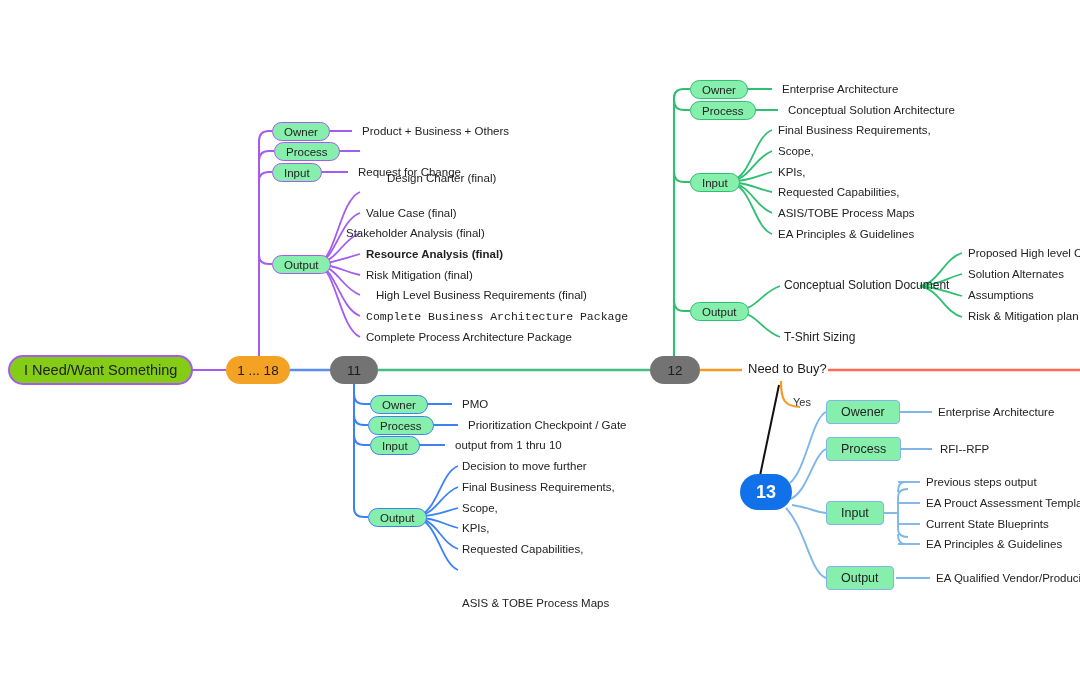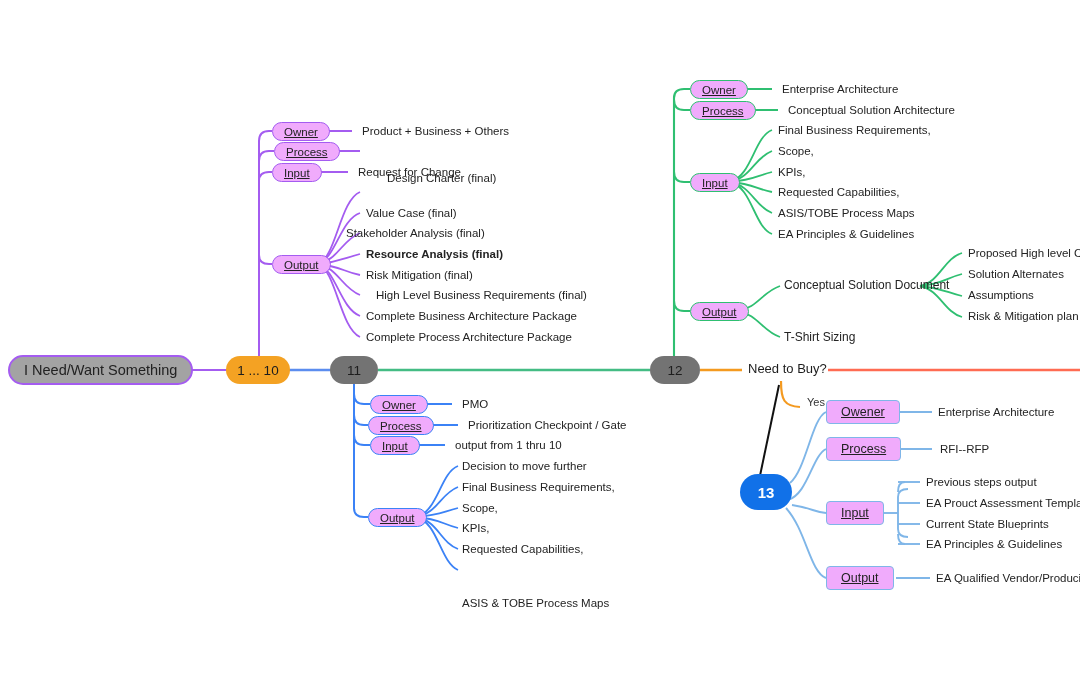--- a/index.html
+++ b/index.html
@@ -8,33 +8,33 @@
     font-family:"Liberation Sans","DejaVu Sans",sans-serif;
     position:relative;
   }
   #canvas{position:absolute;left:0;top:0;width:1080px;height:700px;}
   svg#wires{position:absolute;left:0;top:0;width:1080px;height:700px;pointer-events:none;}
 
   .node{position:absolute;box-sizing:border-box;display:flex;align-items:center;justify-content:center;white-space:nowrap;}
 
   
   .root{
-    border:2.5px solid #A45CF0;border-radius:22px;background:#a3a3a3;
+    border:2.5px solid #A45CF0;border-radius:22px;background:#84cc16;
     color:#222;font-size:14.5px;padding:0 14px;height:30px;
   }
   
   .stage{border-radius:16px;color:#1d1d1d;font-size:13.5px;height:28px;padding:0 16px;font-weight:400;}
   .stage.orange{background:#F4A223;}
   .stage.green{background:#737373;}
-  .stage.blue-circle{background:#1171E8;color:#fff;border-radius:18px;font-size:15px;font-weight:600;height:36px;width:52px;padding:0;}
+  .stage.blue-circle{background:#1171E8;color:#fff;border-radius:18px;font-size:18px;font-weight:600;height:36px;width:52px;padding:0;}
 
   
   .cat{
-    background:#f0abfc;font-size:11.5px;height:19px;padding:0 11px;border-radius:11px;
-    color:#222;border-width:1.6px;border-style:solid;text-decoration:underline;
+    background:#86efac;font-size:11.5px;height:19px;padding:0 11px;border-radius:11px;
+    color:#222;border-width:1.6px;border-style:solid;
   }
   .cat.purple{border-color:#A45CF0;}
   .cat.blue{border-color:#3B82F6;}
   .cat.green{border-color:#2FBF71;}
   .cat.lblue{border-color:#7FB6E8;border-radius:4px;height:24px;font-size:12.5px;padding:0 14px;}
 
   .leaf{
     position:absolute;white-space:nowrap;font-size:11.5px;color:#232323;
     line-height:13px;
   }
@@ -138,21 +138,21 @@
     <path d="M898,544 L920,544" stroke="#7FB6E8" stroke-width="1.9" fill="none"></path>
     <path d="M905,482 Q898,482 898,492" stroke="#7FB6E8" stroke-width="1.9" fill="none"></path>
     <path d="M905,544 Q898,544 898,534" stroke="#7FB6E8" stroke-width="1.9" fill="none"></path>
   </svg>
 
   <div class="node root" style="left:8px;top:355px;height:30px;">
     <span>I Need/Want Something</span>
   </div>
 
   <div class="node stage orange" style="left:226px;top:356px;width:64px;">
-    <span>1  ...  10</span>
+    <span>1  ...  18</span>
   </div>
 
   <div class="node stage green" style="left:330px;top:356px;width:48px;">
     <span>11</span>
   </div>
 
   <div class="node stage green" style="left:650px;top:356px;width:50px;">
     <span>12</span>
   </div>
 
@@ -176,21 +176,21 @@
 
   <div class="node cat purple" style="left:272px;top:255px;">
     <span>Output</span>
   </div>
   <div class="leaf" style="left:366px;top:172px;padding-left:21px;">Design Charter (final)</div>
   <div class="leaf" style="left:366px;top:207px;">Value Case (final)</div>
   <div class="leaf" style="left:346px;top:227px;">Stakeholder Analysis (final)</div>
   <div class="leaf" style="left:366px;top:248px;font-weight:bold;">Resource Analysis (final)</div>
   <div class="leaf" style="left:366px;top:269px;">Risk Mitigation (final)</div>
   <div class="leaf" style="left:376px;top:289px;">High Level Business Requirements (final)</div>
-  <div class="leaf" style="left:366px;top:310px;">Complete Business Architecture Package</div>
+  <div class="leaf" style="left:366px;top:310px;font-family:Liberation Mono, monospace;">Complete Business Architecture Package</div>
   <div class="leaf" style="left:366px;top:331px;">Complete Process Architecture Package</div>
 
   <div class="node cat blue" style="left:370px;top:395px;">
     <span>Owner</span>
   </div>
   <div class="leaf" style="left:462px;top:398px;">PMO</div>
 
   <div class="node cat blue" style="left:368px;top:416px;">
     <span>Process</span>
   </div>
@@ -236,21 +236,21 @@
   </div>
   <div class="leaf mid" style="left:784px;top:279px;">Conceptual Solution Document</div>
   <div class="leaf mid" style="left:784px;top:331px;">T-Shirt Sizing</div>
 
   <div class="leaf" style="left:968px;top:247px;">Proposed High level Conce</div>
   <div class="leaf" style="left:968px;top:268px;">Solution Alternates</div>
   <div class="leaf" style="left:968px;top:289px;">Assumptions</div>
   <div class="leaf" style="left:968px;top:310px;">Risk &amp; Mitigation plan</div>
 
   <div class="leaf buy" style="left:748px;top:362px;">Need to Buy?</div>
-  <div class="leaf lbl" style="left:793px;top:396px;margin-left:14px;">Yes</div>
+  <div class="leaf lbl" style="left:793px;top:396px;">Yes</div>
 
   <div class="node cat lblue" style="left:826px;top:400px;">
     <span>Owener</span>
   </div>
   <div class="leaf" style="left:938px;top:406px;">Enterprise Architecture</div>
 
   <div class="node cat lblue" style="left:826px;top:437px;">
     <span>Process</span>
   </div>
   <div class="leaf" style="left:940px;top:443px;">RFI--RFP</div>

